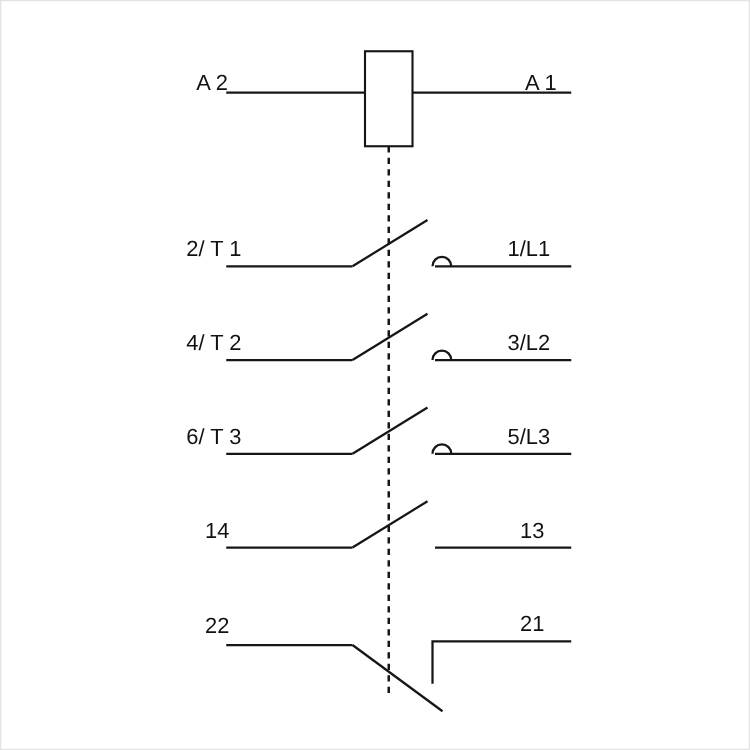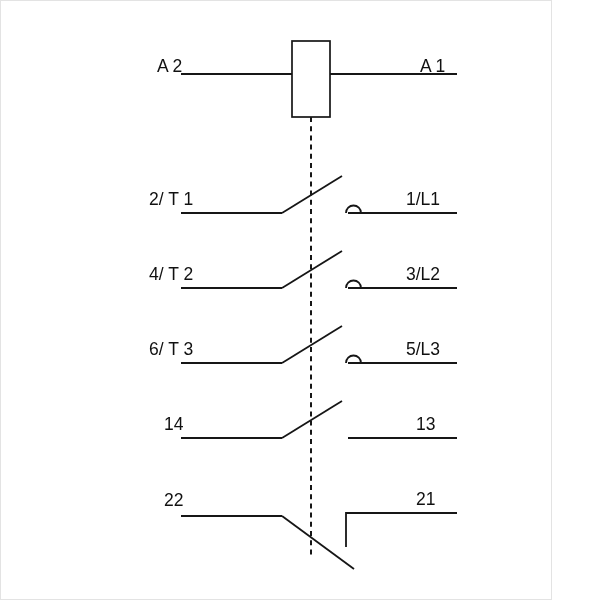--- a/index.html
+++ b/index.html
@@ -1,17 +1,17 @@
 <!DOCTYPE html>
 <html><head>
 <meta charset="utf-8">
 <style>
   html,body{margin:0;padding:0;background:#ffffff;}
   .canvas{
-    width:552px;height:600px;position:relative;box-sizing:border-box;
+    width:600px;height:600px;position:relative;box-sizing:border-box;
     background:#ffffff;border:1px solid #e3e3e3;
     font-family:"Liberation Sans",sans-serif;
   }
   svg{display:block;}
   .wire{stroke:#161616;stroke-width:1.8;fill:none;stroke-linecap:butt;}
   .dashed{stroke:#161616;stroke-width:2;stroke-dasharray:5 4.2;fill:none;}
   .coil{fill:#ffffff;stroke:#161616;stroke-width:1.7;}
   .lbl{font-family:"Liberation Sans",sans-serif;font-size:17.5px;fill:#111111;}
 </style>
 </head>

